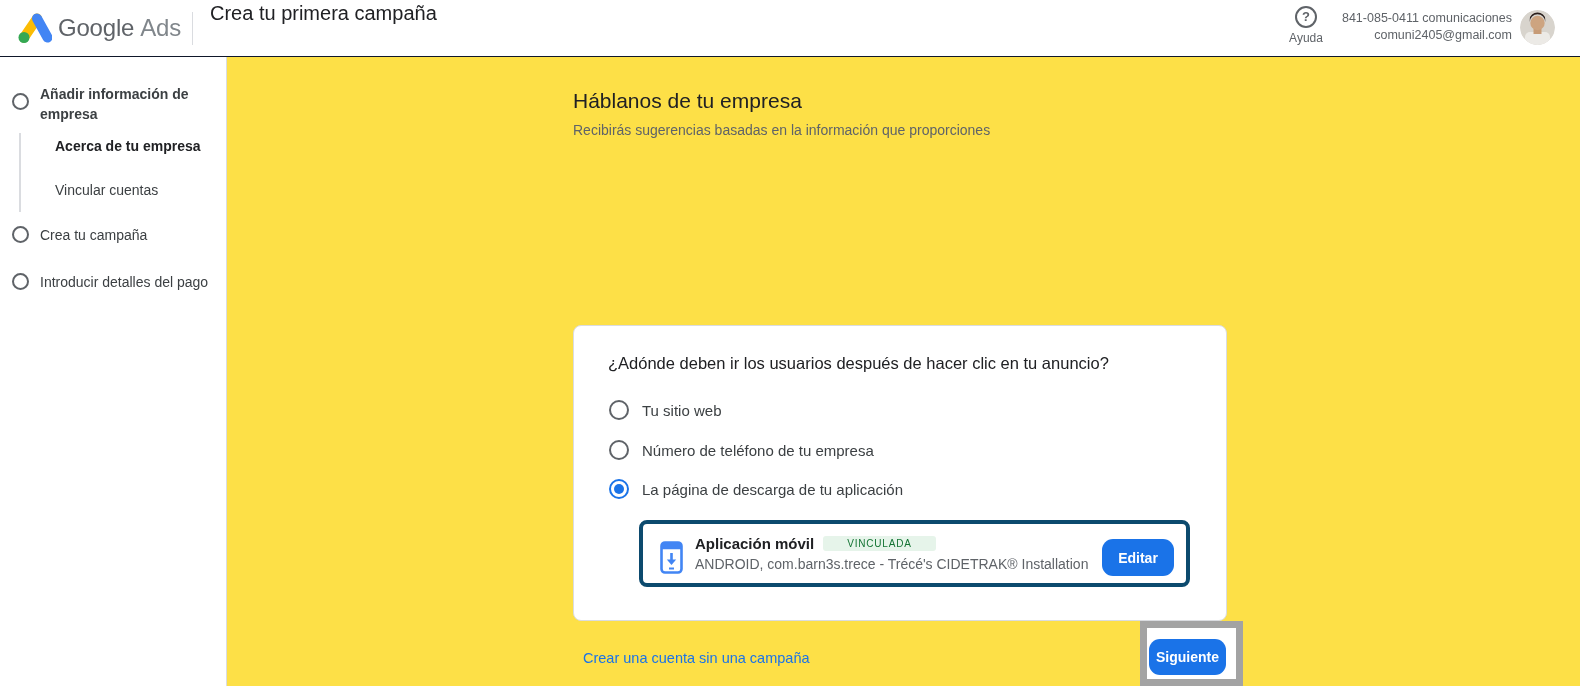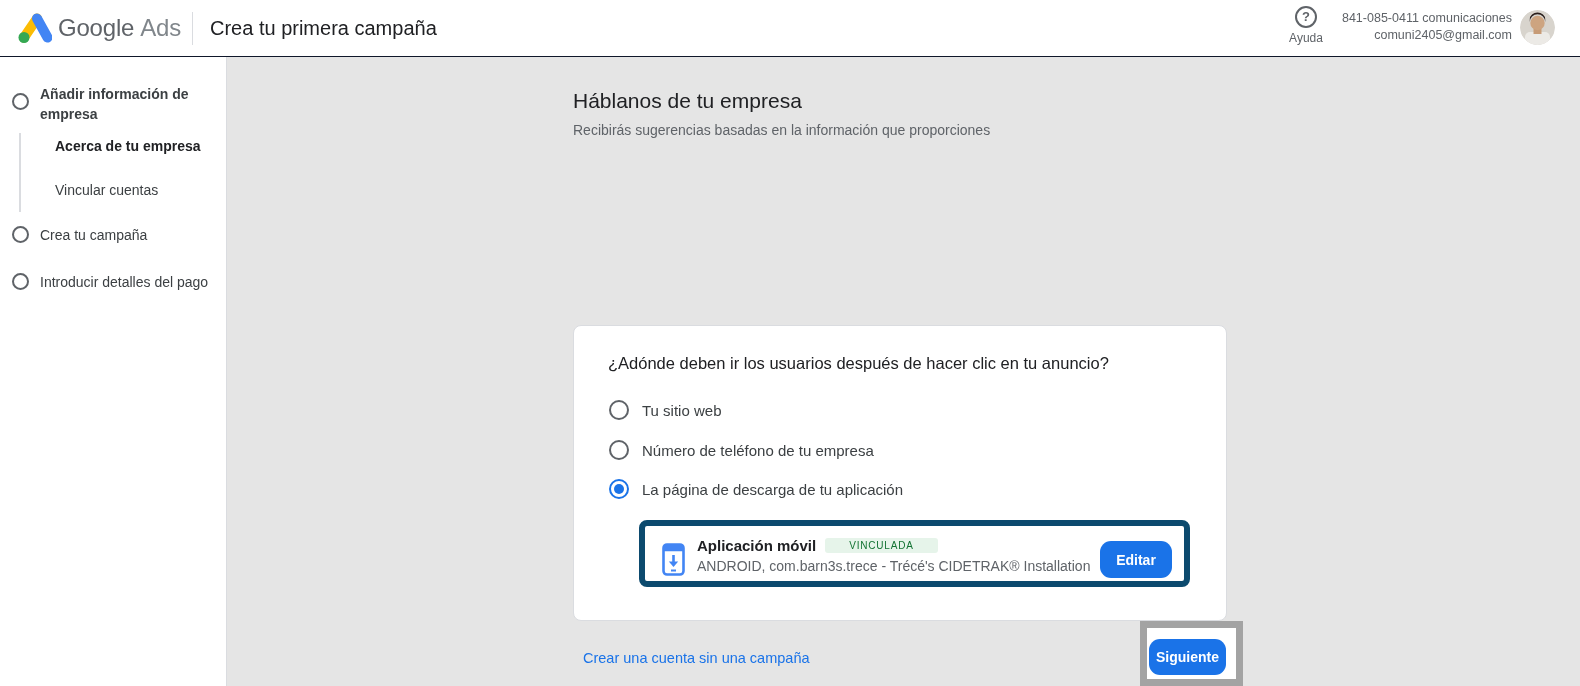--- a/index.html
+++ b/index.html
@@ -7,57 +7,57 @@
   body { font-family:"Liberation Sans","DejaVu Sans",sans-serif; background:#fff; color:#202124; }
   .page { position:absolute; inset:0; width:1580px; height:686px; }
 
   
   .header { position:absolute; left:0; top:0; width:1580px; height:57px; background:#fff; border-bottom:1px solid #0f172a; z-index:5; }
   .logo-wrap { position:absolute; left:16px; top:13px; width:36px; height:31px; }
   .brand-text { position:absolute; left:58px; top:14px; font-size:24px; letter-spacing:-0.2px; }
   .brand-google { color:#5f6368; }
   .brand-ads { color:#80868b; margin-left:6px; }
   .header-sep { position:absolute; left:192px; top:12px; width:1px; height:33px; background:#dadce0; }
-  .header-title { position:absolute; left:210px; top:17px; font-size:20px; color:#202124; }
+  .header-title { position:absolute; left:210px; top:2px; font-size:20px; color:#202124; }
   .help-block { position:absolute; left:1283px; top:6px; width:46px; text-align:center; cursor:pointer; }
   .help-circle { width:22px; height:22px; border:2px solid #5f6368; border-radius:50%; color:#5f6368; font-size:13px; font-weight:bold; line-height:18px; text-align:center; margin:0 auto; }
   .help-label { font-size:12px; color:#5f6368; margin-top:3px; }
   .account-block { position:absolute; right:68px; top:10px; text-align:right; font-size:12.5px; color:#5f6368; line-height:17px; }
   .avatar { position:absolute; left:1520px; top:10px; width:35px; height:35px; border-radius:50%; overflow:hidden; cursor:pointer; }
 
   
   .sidebar { position:absolute; left:0; top:57px; width:227px; height:629px; background:#fff; border-right:1px solid #dadce0; }
   .step-circle { position:absolute; width:17px; height:17px; border:2px solid #5f6368; border-radius:50%; background:#fff; }
   .step-label { position:absolute; left:40px; font-size:14px; line-height:20px; color:#3c4043; }
   .step-label.bold { font-weight:bold; }
   .connector { position:absolute; left:19px; width:2px; background:#dadce0; }
   .substep { position:absolute; left:55px; font-size:14px; color:#3c4043; cursor:pointer; }
   .substep.current { font-weight:bold; color:#202124; }
 
   
-  .main { position:absolute; left:227px; top:57px; width:1353px; height:629px; background:#e5e5e5; }
+  .main { position:absolute; left:227px; top:57px; width:1353px; height:629px; background:#fde047; }
   .main-heading { position:absolute; left:346px; top:32px; font-size:21px; color:#202124; }
   .main-subheading { position:absolute; left:346px; top:65px; font-size:14px; color:#5f6368; }
 
   .card { position:absolute; left:346px; width:654px; background:#fff; border:1px solid #dadce0; border-radius:8px; }
   .card1 { top:99px; height:151px; }
   .card2 { top:268px; height:296px; }
   .card-question { position:absolute; left:34px; font-size:16.5px; font-weight:500; color:#202124; }
 
   .outlined-input { position:absolute; left:34px; top:71px; width:588px; height:47px; border:1px solid #5f6368; border-radius:4px; background:#fff; }
   .outlined-input .floating-label { position:absolute; top:-8px; left:10px; background:#fff; padding:0 5px; font-size:12px; color:#5f6368; white-space:nowrap; }
   .outlined-input input { width:100%; height:100%; border:none; outline:none; background:transparent; font-family:inherit; font-size:15px; color:#202124; padding:6px 15px 0 15px; }
 
   .radio-row { position:absolute; left:35px; height:22px; display:flex; align-items:center; cursor:pointer; }
   .radio { width:20px; height:20px; border:2px solid #5f6368; border-radius:50%; position:relative; flex:none; }
   .radio.selected { border-color:#1a73e8; }
   .radio.selected::after { content:""; position:absolute; inset:3px; background:#1a73e8; border-radius:50%; }
   .radio-label { margin-left:13px; font-size:15px; color:#3c4043; }
 
-  .app-card { position:absolute; left:65px; top:194px; width:551px; height:67px; border:6px solid #0c4a6e; border-radius:8px; background:#fff; }
+  .app-card { position:absolute; left:65px; top:194px; width:551px; height:67px; border:4px solid #0c4a6e; border-radius:8px; background:#fff; }
   .app-icon { position:absolute; left:17px; top:17px; }
   .app-text { position:absolute; left:52px; top:11px; }
   .app-title-row { display:flex; align-items:center; }
   .app-title { font-size:15px; font-weight:bold; color:#202124; }
   .app-badge { margin-left:9px; font-size:10px; font-weight:500; letter-spacing:0.8px; color:#137333; background:#e6f4ea; padding:2px 24px; border-radius:3px; }
   .app-details { margin-top:4px; font-size:14px; color:#5f6368; }
   .btn-blue { background:#1a73e8; color:#fff; border:none; border-radius:11px; font-family:inherit; font-size:14px; font-weight:bold; cursor:pointer; }
   .edit-btn { position:absolute; right:12px; top:15px; width:72px; height:37px; }
 
   .skip-link { position:absolute; left:356px; top:593px; font-size:14.5px; color:#1a73e8; text-decoration:none; cursor:pointer; }

